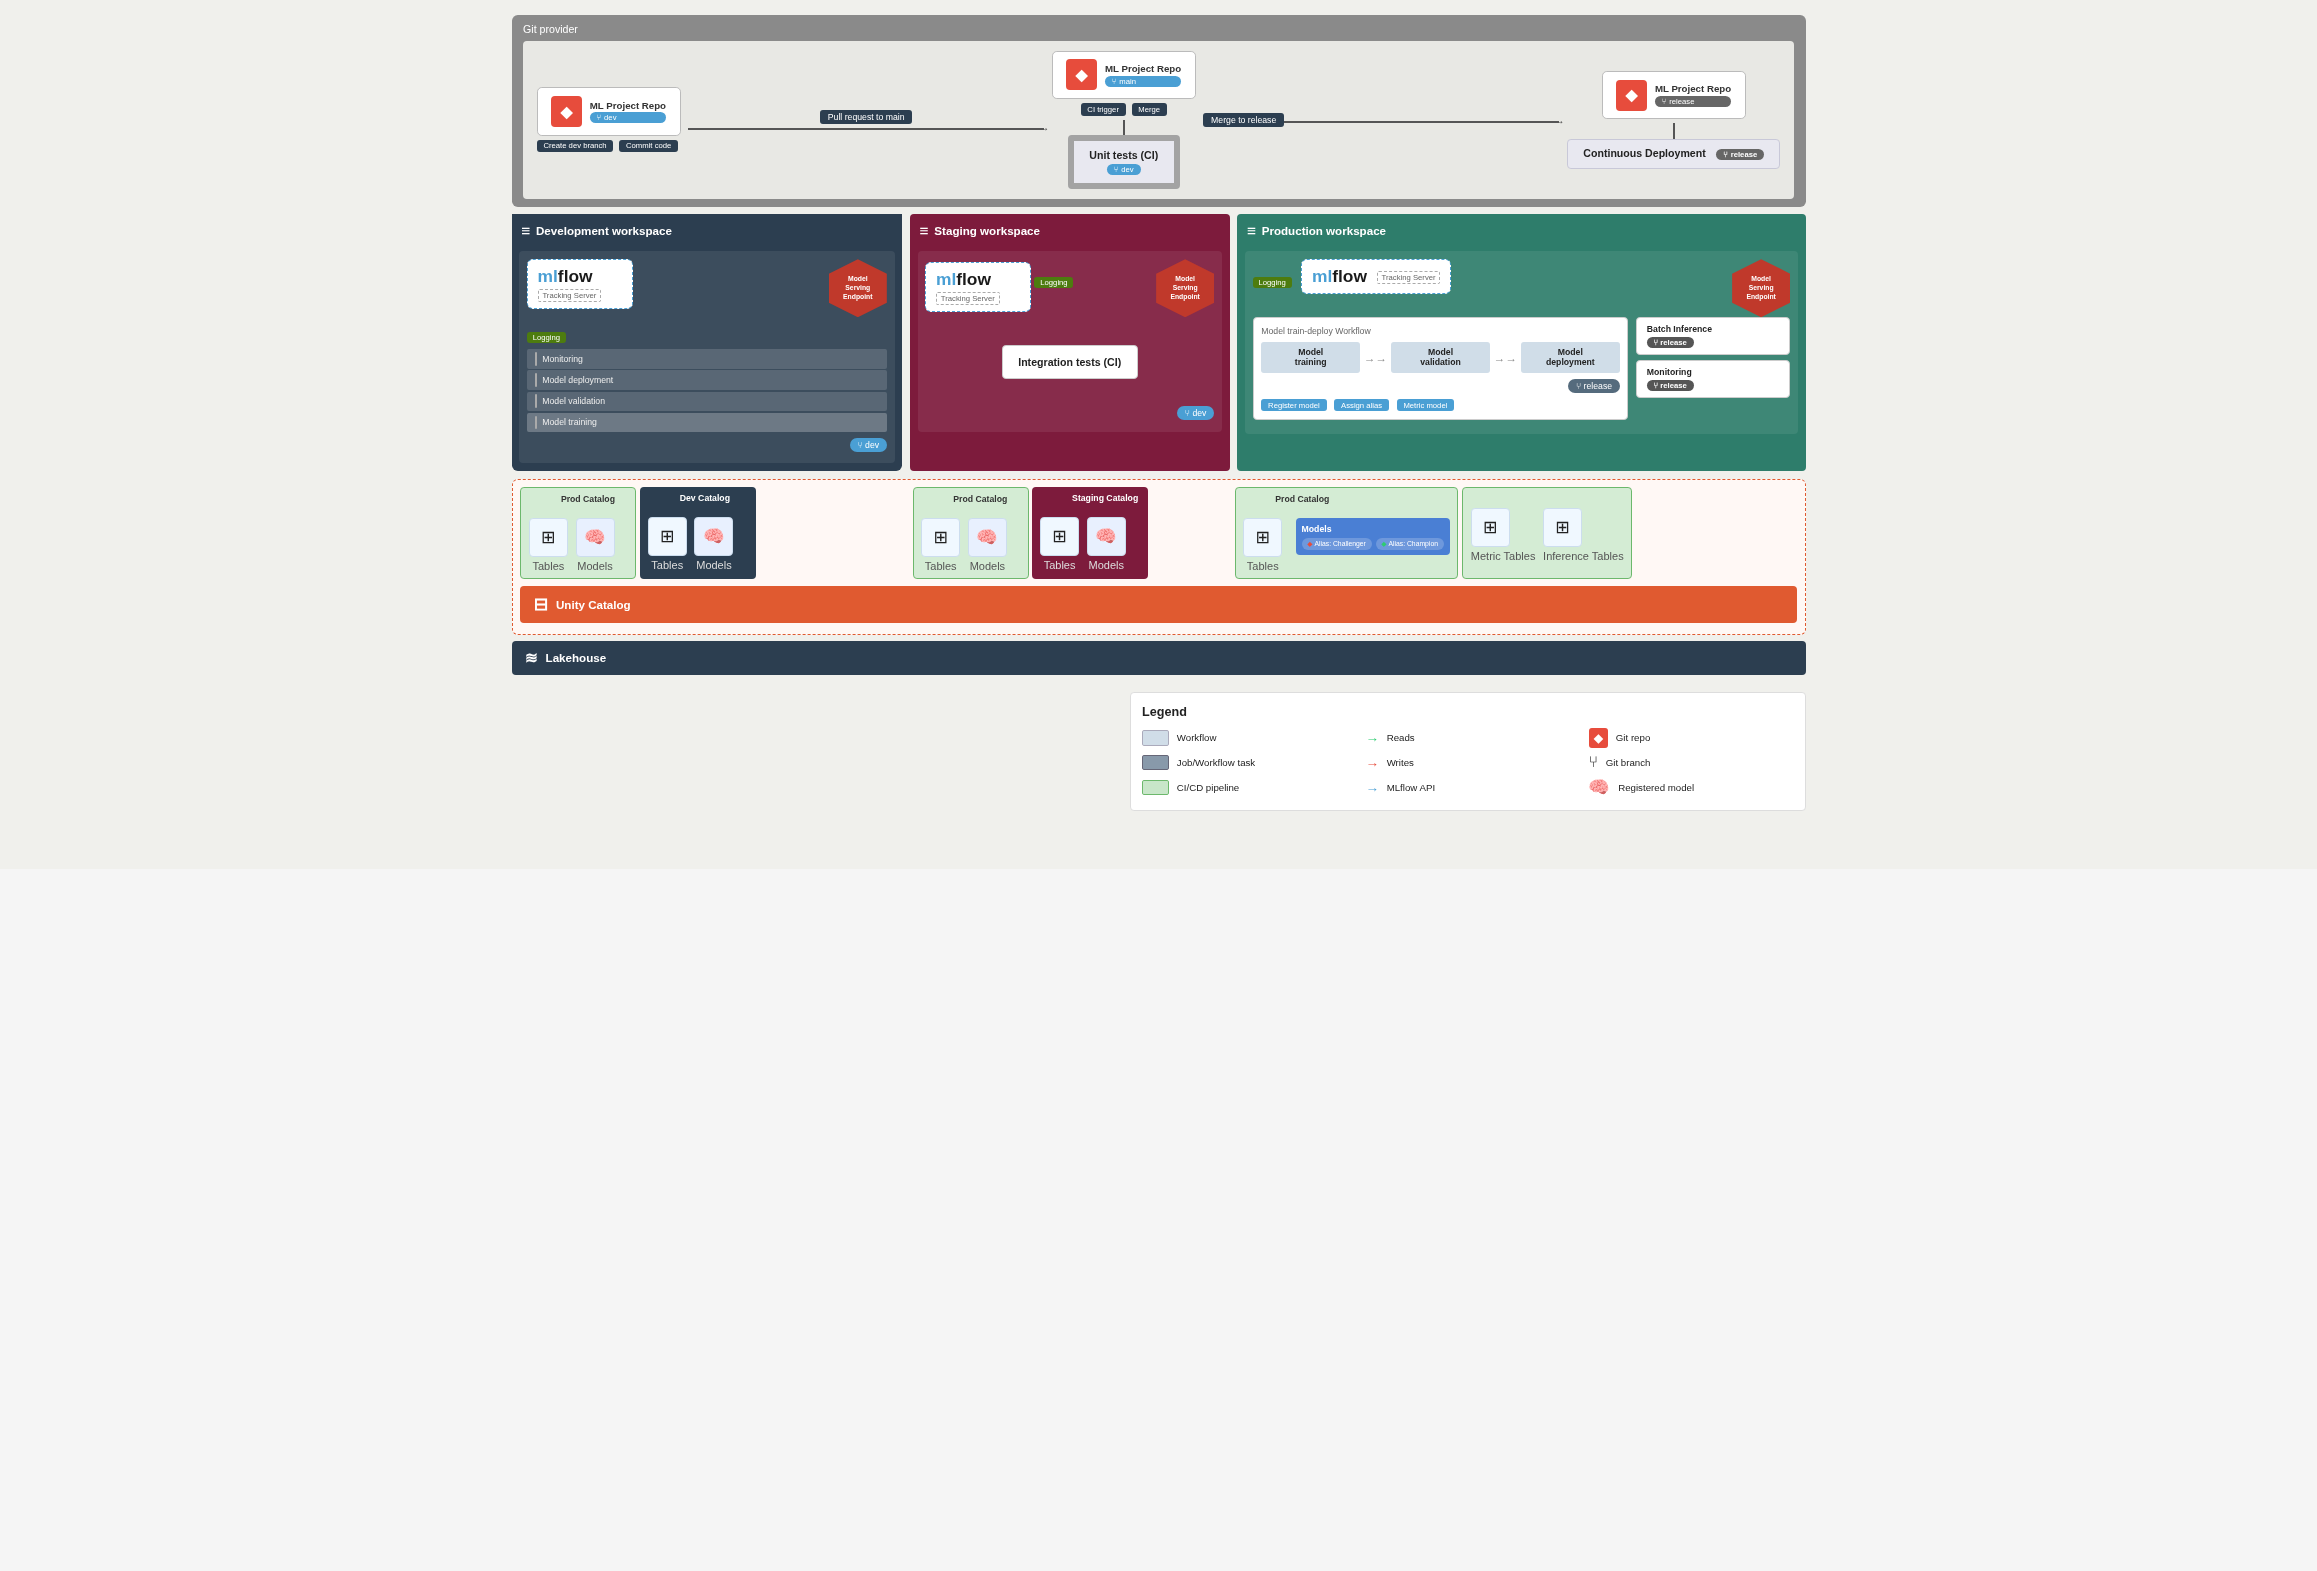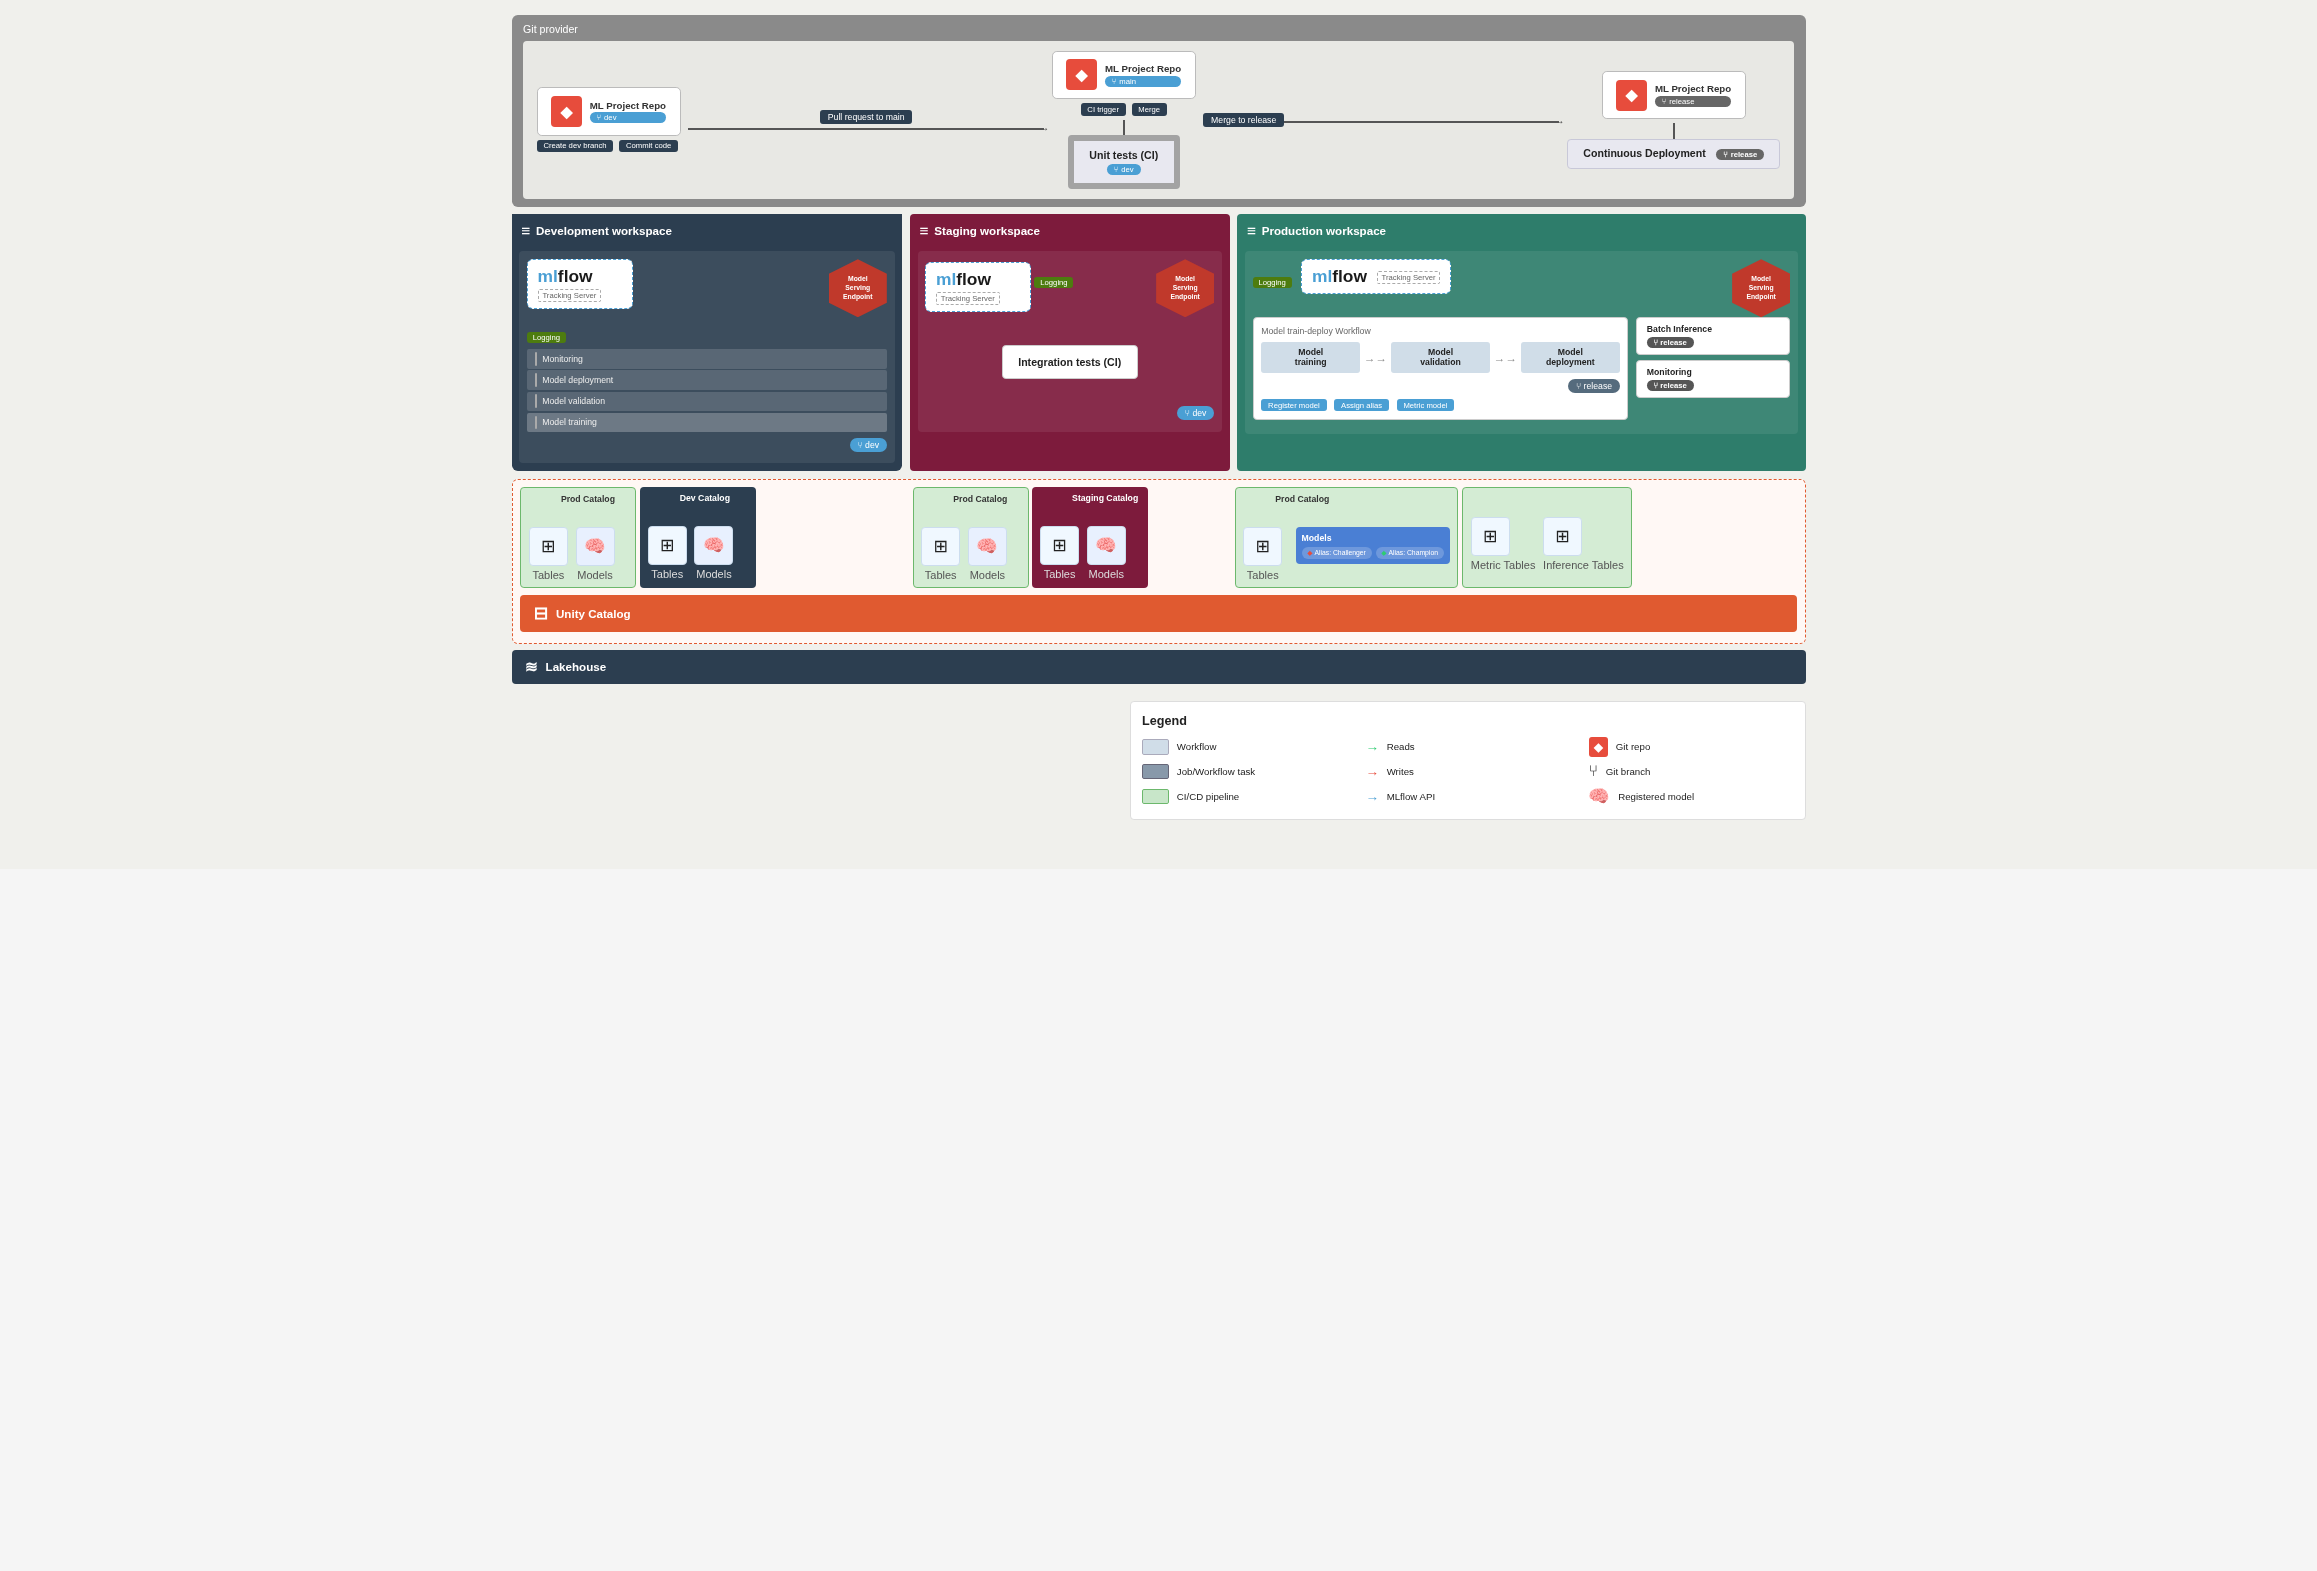--- a/index.html
+++ b/index.html
@@ -50,21 +50,21 @@
     .catalog-row { display: flex; gap: 5.8px; }
 
     .catalog-group {
       border-radius: 3.9px; padding: 5.8px 7.7px; min-width: 116px;
     }
     .catalog-group-prod { background: #d4ecd4; border: 1px solid #6cb86c; }
     .catalog-group-dev { background: #2c3e50; }
     .catalog-group-staging-prod { background: #d4ecd4; border: 1px solid #6cb86c; }
     .catalog-group-staging { background: #7d1b3c; }
 
-    .catalog-label { font-size: 8.7px; font-weight: 700; color: #333; margin-bottom: 23px; padding-left: 32px; }
+    .catalog-label { font-size: 8.7px; font-weight: 700; color: #333; margin-bottom: 14px; padding-left: 32px; }
     .catalog-label-white { color: #fff; }
 
     .catalog-items { display: flex; gap: 7.7px; }
     .catalog-item { text-align: center; }
     .catalog-icon {
       width: 39px; height: 39px; background: #f0f8ff;
       border: 1px solid #cde; border-radius: 3.9px;
       display: flex; align-items: center; justify-content: center;
       font-size: 17.4px; margin-bottom: 2.9px;
     }

